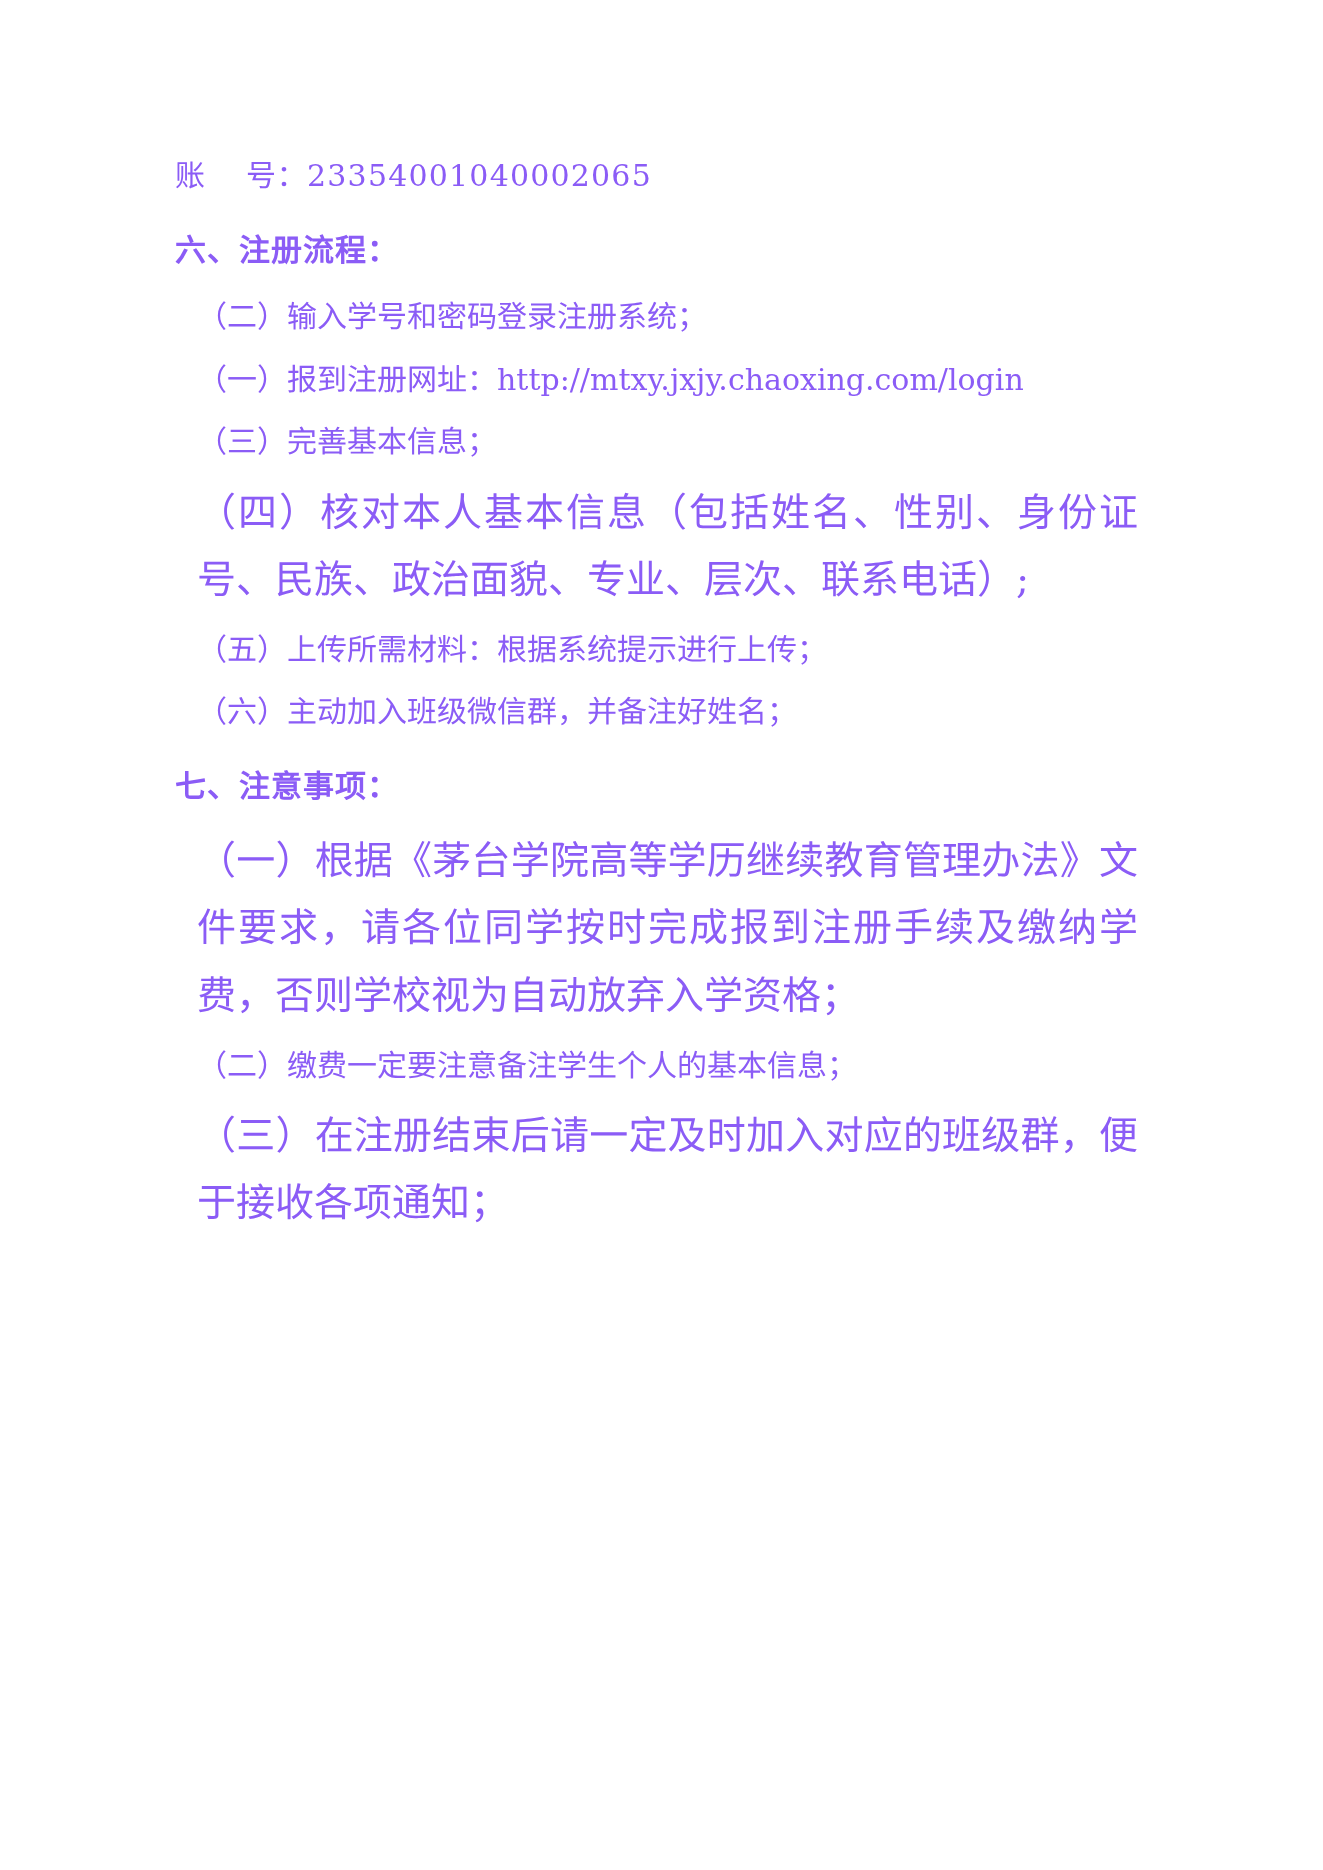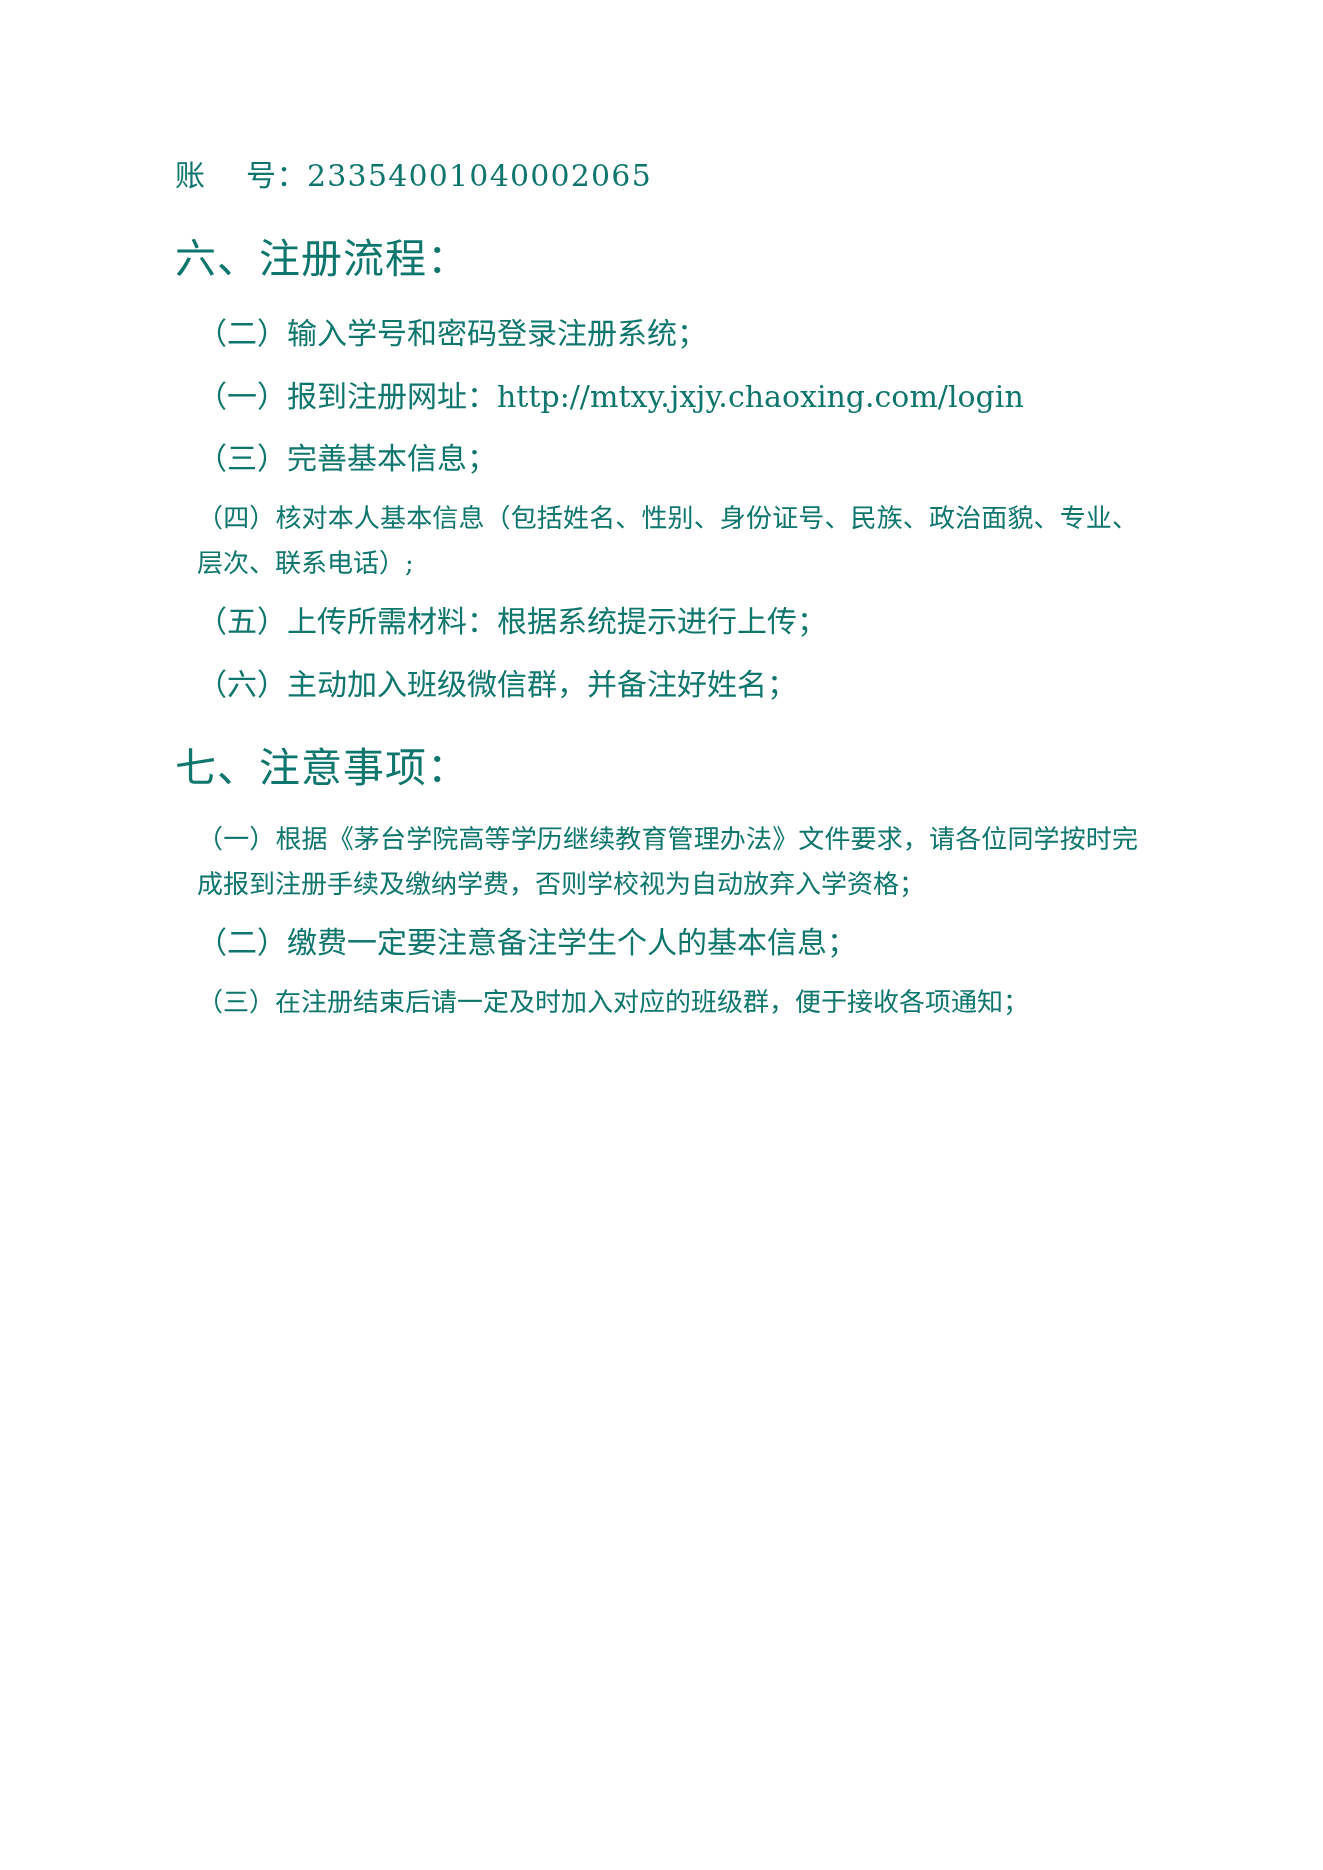--- a/index.html
+++ b/index.html
@@ -9,21 +9,21 @@
   }
   .page {
     position: relative;
     width: 1323px;
     height: 1870px;
     margin: 0 auto;
     background: #ffffff;
     box-sizing: border-box;
     padding: 150px 185px 0 175px;
     font-family: "DejaVu Serif", "Liberation Serif", serif;
-    color: #0f766e;
+    color: #8b5cf6;
   }
   .doc-body {
     font-size: 30px;
     line-height: 1.72;
   }
   p {
     margin: 0 0 12px 0;
     text-align: justify;
     text-justify: inter-ideograph;
   }
@@ -32,33 +32,33 @@
     letter-spacing: 0.5px;
   }
   .acct-label {
     letter-spacing: 0.5px;
   }
   .acct-num {
     font-family: "DejaVu Serif", "Liberation Serif", serif;
     letter-spacing: 1.2px;
   }
   .heading {
-    font-weight: normal;
-    font-size: 41px;
+    font-weight: bold;
+    font-size: 31px;
     margin: 22px 0 14px 0;
     letter-spacing: 1px;
   }
   .item {
     font-size: 30px;
     margin: 0 0 11px 0;
     text-indent: 0;
     padding-left: 22px;
   }
   .item-hang {
-    font-size: 26px;
+    font-size: 39px;
     margin: 0 0 11px 0;
     padding-left: 22px;
     text-indent: 0;
   }
   .url {
     font-family: "DejaVu Serif", "Liberation Serif", serif;
     letter-spacing: 0px;
   }
 </style>
 </head>

